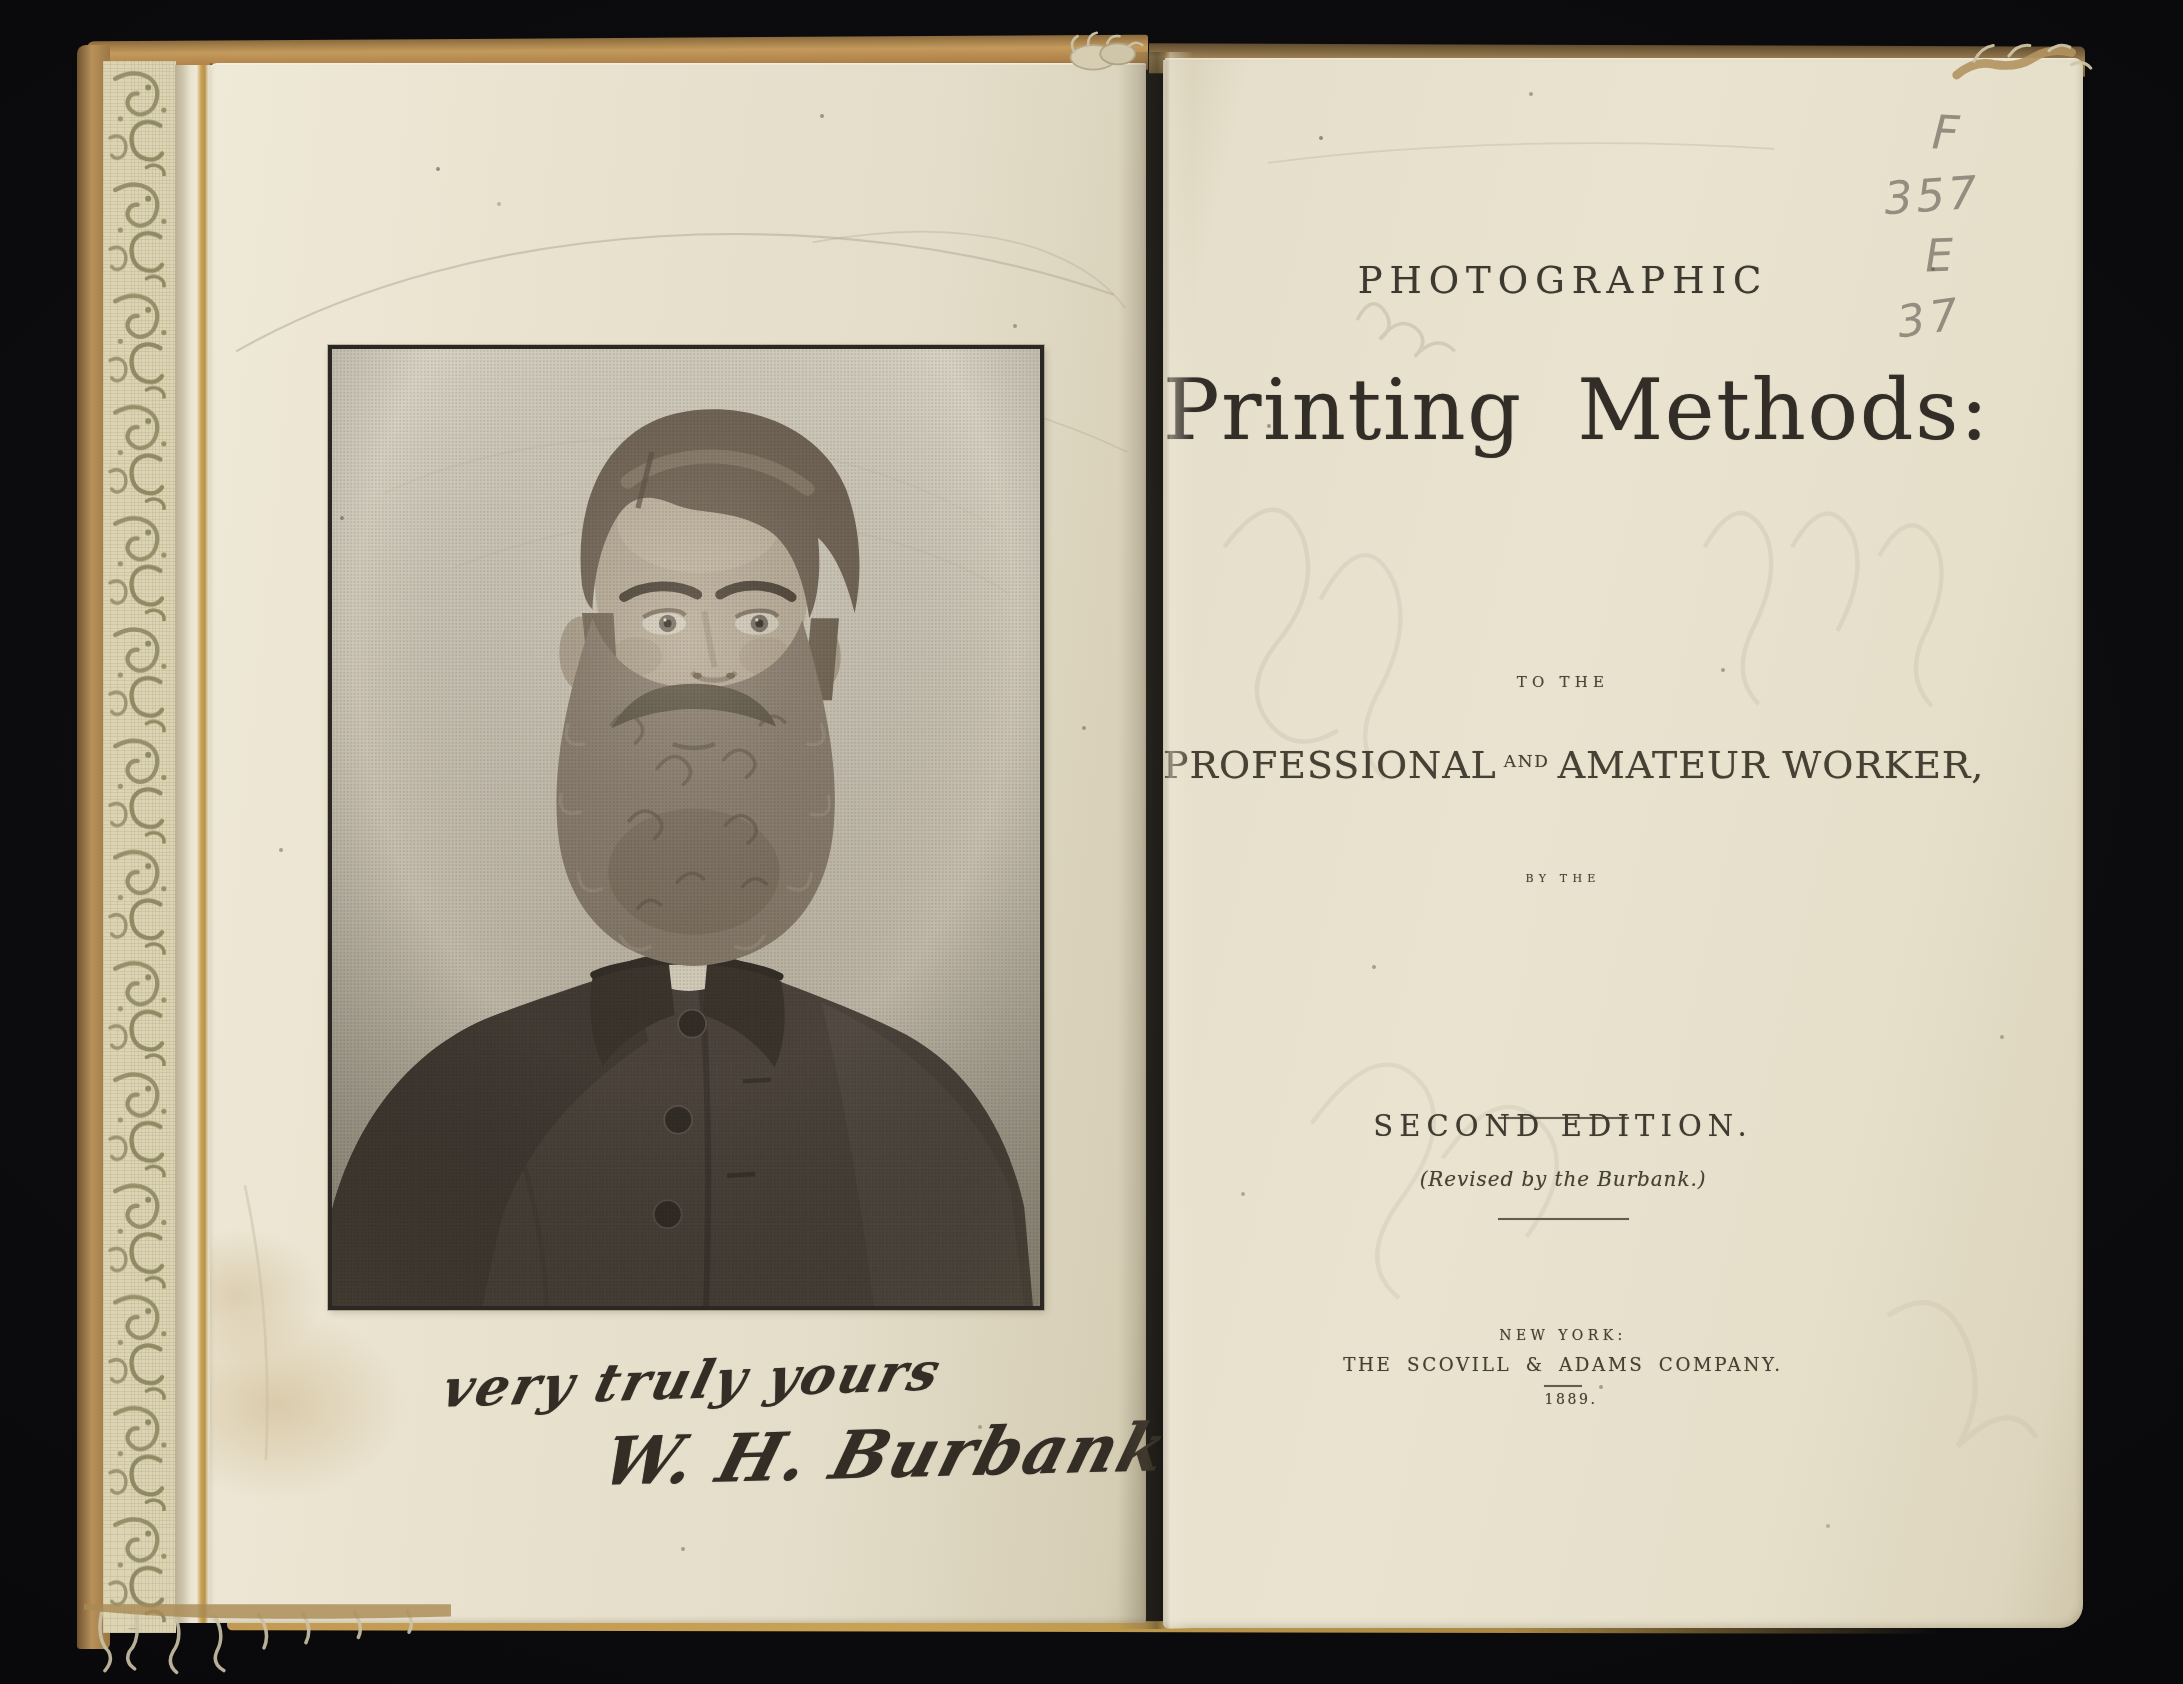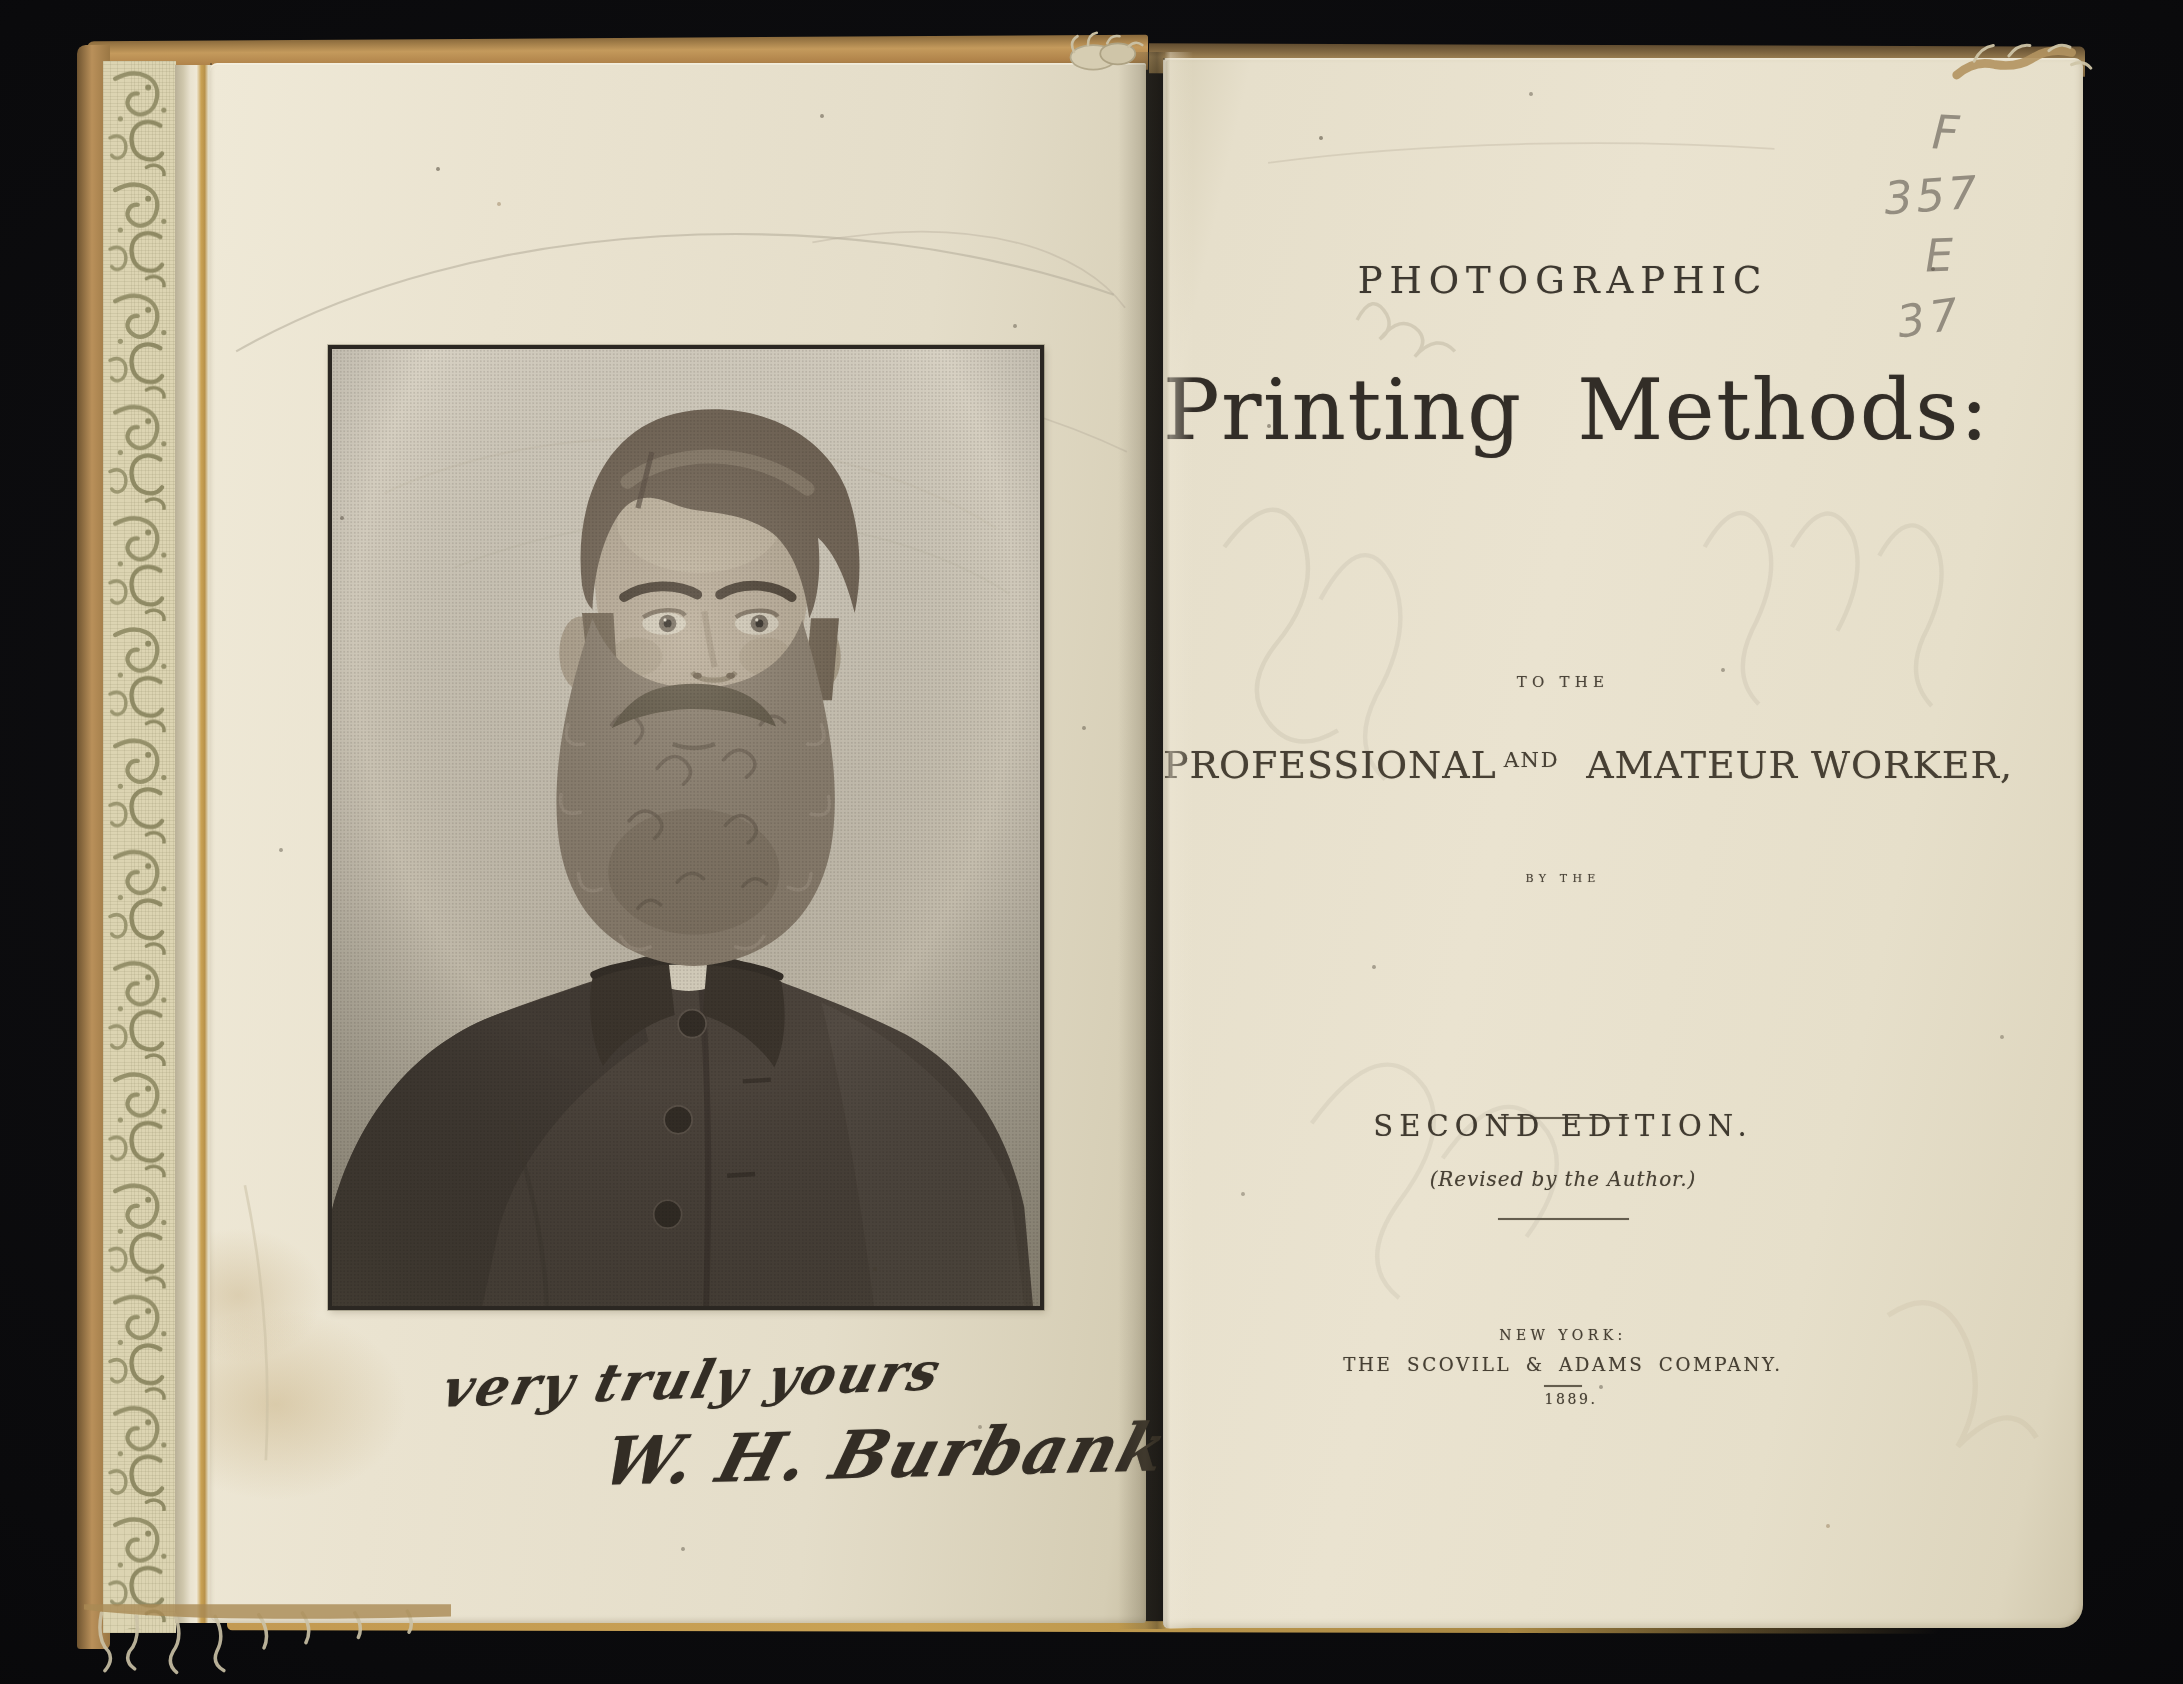--- a/index.html
+++ b/index.html
@@ -70,21 +70,21 @@
 
   
   .tp{position:absolute;left:0;width:800px;text-align:center;color:#474034;
       line-height:1;white-space:nowrap;text-shadow:0 0 0.9px rgba(71,64,52,.45);}
   .kicker{top:204px;font-size:37px;letter-spacing:7px;color:#3d3830;}
   .booktitle{top:310px;font-size:84px;letter-spacing:1.7px;word-spacing:26px;color:#322d27;
       text-shadow:0 0 0.9px rgba(50,45,39,.5);}
   .subtitle{top:502px;font-size:35px;letter-spacing:5.2px;word-spacing:10.5px;}
   .connector{top:617px;font-size:15px;letter-spacing:5.2px;color:#4c453a;}
   .audience{top:688px;font-size:38px;letter-spacing:0.9px;}
-  .audience .and{font-size:21px;vertical-align:11.4px;letter-spacing:1.7px;margin:0 27px 0 7px;}
+  .audience .and{font-size:17px;vertical-align:11.4px;letter-spacing:1.7px;margin:0 8px 0 7px;}
   .byline{top:815px;font-size:11px;letter-spacing:5.2px;color:#4c453a;}
   .author{top:887px;font-size:35px;letter-spacing:2.6px;word-spacing:21px;}
   .author .prefix{font-variant:small-caps;}
   .rule{position:absolute;height:1.7px;background:#645d4e;box-shadow:0 0 0.9px rgba(90,82,64,.6);}
   .rule1{left:335px;top:1059px;width:131px;}
   .rule2{left:335px;top:1160px;width:131px;}
   .edition{top:1054px;font-size:29px;letter-spacing:6.1px;color:#403a30;}
   .edition-note{top:1111px;font-size:20px;font-style:italic;letter-spacing:0.9px;}
   .city{top:1270px;font-size:14px;letter-spacing:4.4px;}
   .publisher{top:1298px;font-size:18.3px;letter-spacing:2.6px;word-spacing:6.1px;}
@@ -246,21 +246,21 @@
     </svg>
 
     <div class="tp kicker">PHOTOGRAPHIC</div>
     <div class="tp booktitle">Printing Methods:</div>
     <div class="tp connector">TO THE</div>
     <div class="tp audience"><span>PROFESSIONAL</span><span class="and">AND</span><span>AMATEUR WORKER,</span></div>
     <div class="tp byline">BY THE</div>
 
     <div class="rule rule1"></div>
     <div class="tp edition">SECOND EDITION.</div>
-    <div class="tp edition-note">(Revised by the Author.)</div>
+    <div class="tp edition-note">(Revised by the Burbank.)</div>
     <div class="rule rule2"></div>
 
     <div class="tp city">NEW YORK:</div>
     <div class="tp publisher">THE SCOVILL &amp; ADAMS COMPANY.</div>
     <div class="rule minirule"></div>
     <div class="tp year">1889.</div>
 
     <div class="pencil cn-f">F</div>
     <div class="pencil cn-357">357</div>
     <div class="pencil cn-e">E</div>

